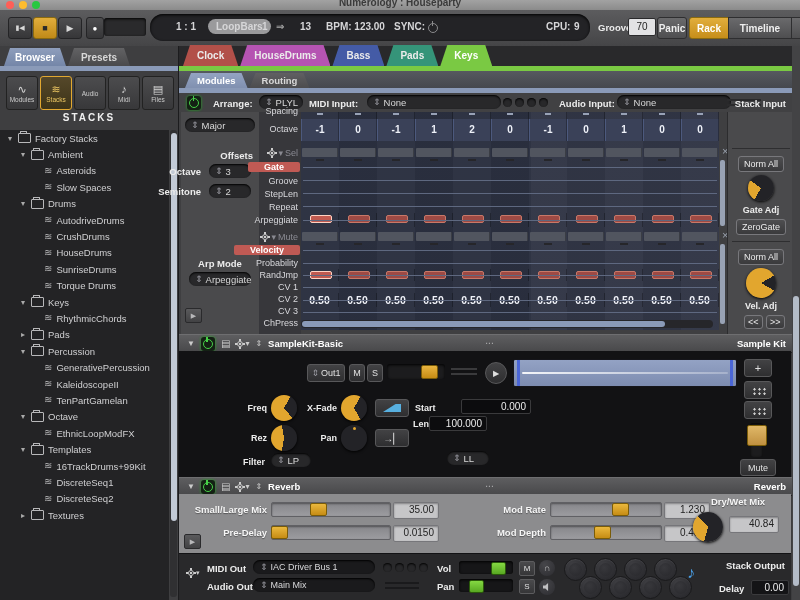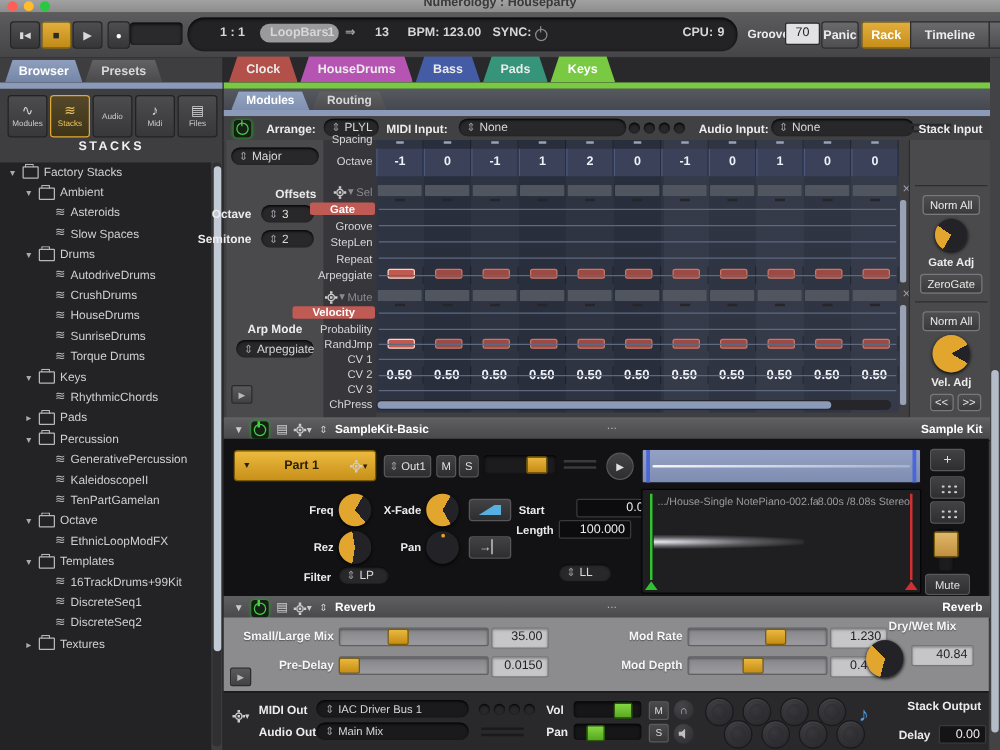--- a/index.html
+++ b/index.html
@@ -642,28 +642,20 @@
         <span class="gearico"></span>
         <span class="hico">▾</span>
       </span>
     <span class="hico">⇕</span>
     <span class="t">SampleKit-Basic</span>
     <span class="mid">...</span>
     <span class="rt">Sample Kit</span>
   </div>
 
   <div class="kitbody">
-    <div class="partbox">
-      <span style="font-size:7px;">▼</span>
-      <span>Part 1</span>
-      <span style="display:flex;align-items:center;gap:1px;">
-          <span class="gearico"></span>
-          <span style="font-size:7px;">▾</span>
-        </span>
-    </div>
     <div class="kbtn" style="left:128px;top:13px;width:36px;height:16px;gap:2px;">
         <span class="ud">⇕</span>
         <span>Out1</span>
       </div>
     <div class="kbtn" style="left:170px;top:13px;width:14px;height:16px;">M</div>
     <div class="kbtn" style="left:188px;top:13px;width:14px;height:16px;">S</div>
     <div class="ktrack" style="left:208px;top:13px;width:58px;height:15px;">
         <div class="khandle" id="part-handle" style="top: 1px; width: 15px; height: 12px; left: calc(72% - 8px);"></div>
       </div>
     <div class="hlines" style="position:absolute;left:272px;top:17px;">
@@ -689,41 +681,32 @@
     <div class="vbox" style="left:282px;top:48px;width:70px;">0.000</div>
 
     <div class="klabel" style="width:30px;left:58px;top:82px;text-align:right;">Rez</div>
     <div class="knob" style="--a:190deg;--s:160deg;position:absolute;left:92px;top:74px;"></div>
     <div class="klabel" style="width:36px;left:122px;top:82px;text-align:right;">Pan</div>
     <div class="knob" style="--s:0deg;position:absolute;left:162px;top:74px;">
         <i style="position:absolute;left:50%;top:2px;width:3px;height:3px;margin-left:-1.5px;border-radius:50%;background:#e2a62e;z-index:2;"></i>
       </div>
     <div class="kbtn" style="left:196px;top:78px;width:32px;height:16px;color:#d8d8d8;font-size:10px;">→▏</div>
     <div class="klabel" style="width:32px;left:232px;top:68px;text-align:right;">Length</div>
-    <div class="vbox" style="left:268px;top:65px;width:58px;">100.000</div>
+    <div class="vbox" style="left:250px;top:65px;width:58px;">100.000</div>
 
     <div class="klabel" style="width:28px;left:58px;top:106px;text-align:right;">Filter</div>
     <div class="dd" style="position:absolute;left:92px;top:102px;width:28px;">
         <span class="ud">⇕</span>
         <span>LP</span>
       </div>
     <div class="dd" style="position:absolute;left:268px;top:100px;width:30px;">
         <span class="ud">⇕</span>
         <span>LL</span>
       </div>
 
-    <div class="wavebox">
-      <div class="fname">.../House-Single NotePiano-002.fa</div>
-      <div class="finfo">8.00s /8.08s Stereo</div>
-      <div class="gline"></div>
-      <div class="gtri"></div>
-      <div class="rline"></div>
-      <div class="rtri"></div>
-      <div class="wblob"></div>
-    </div>
   </div>
 
   <div class="kitright">
     <div class="kbtn" style="left:14px;top:8px;width:26px;height:16px;font-size:11px;">+</div>
     <div class="kbtn" style="left:14px;top:30px;width:26px;height:16px;">
         <span class="gridico"></span>
       </div>
     <div class="kbtn" style="left:14px;top:50px;width:26px;height:16px;">
         <span class="gridico"></span>
       </div>

